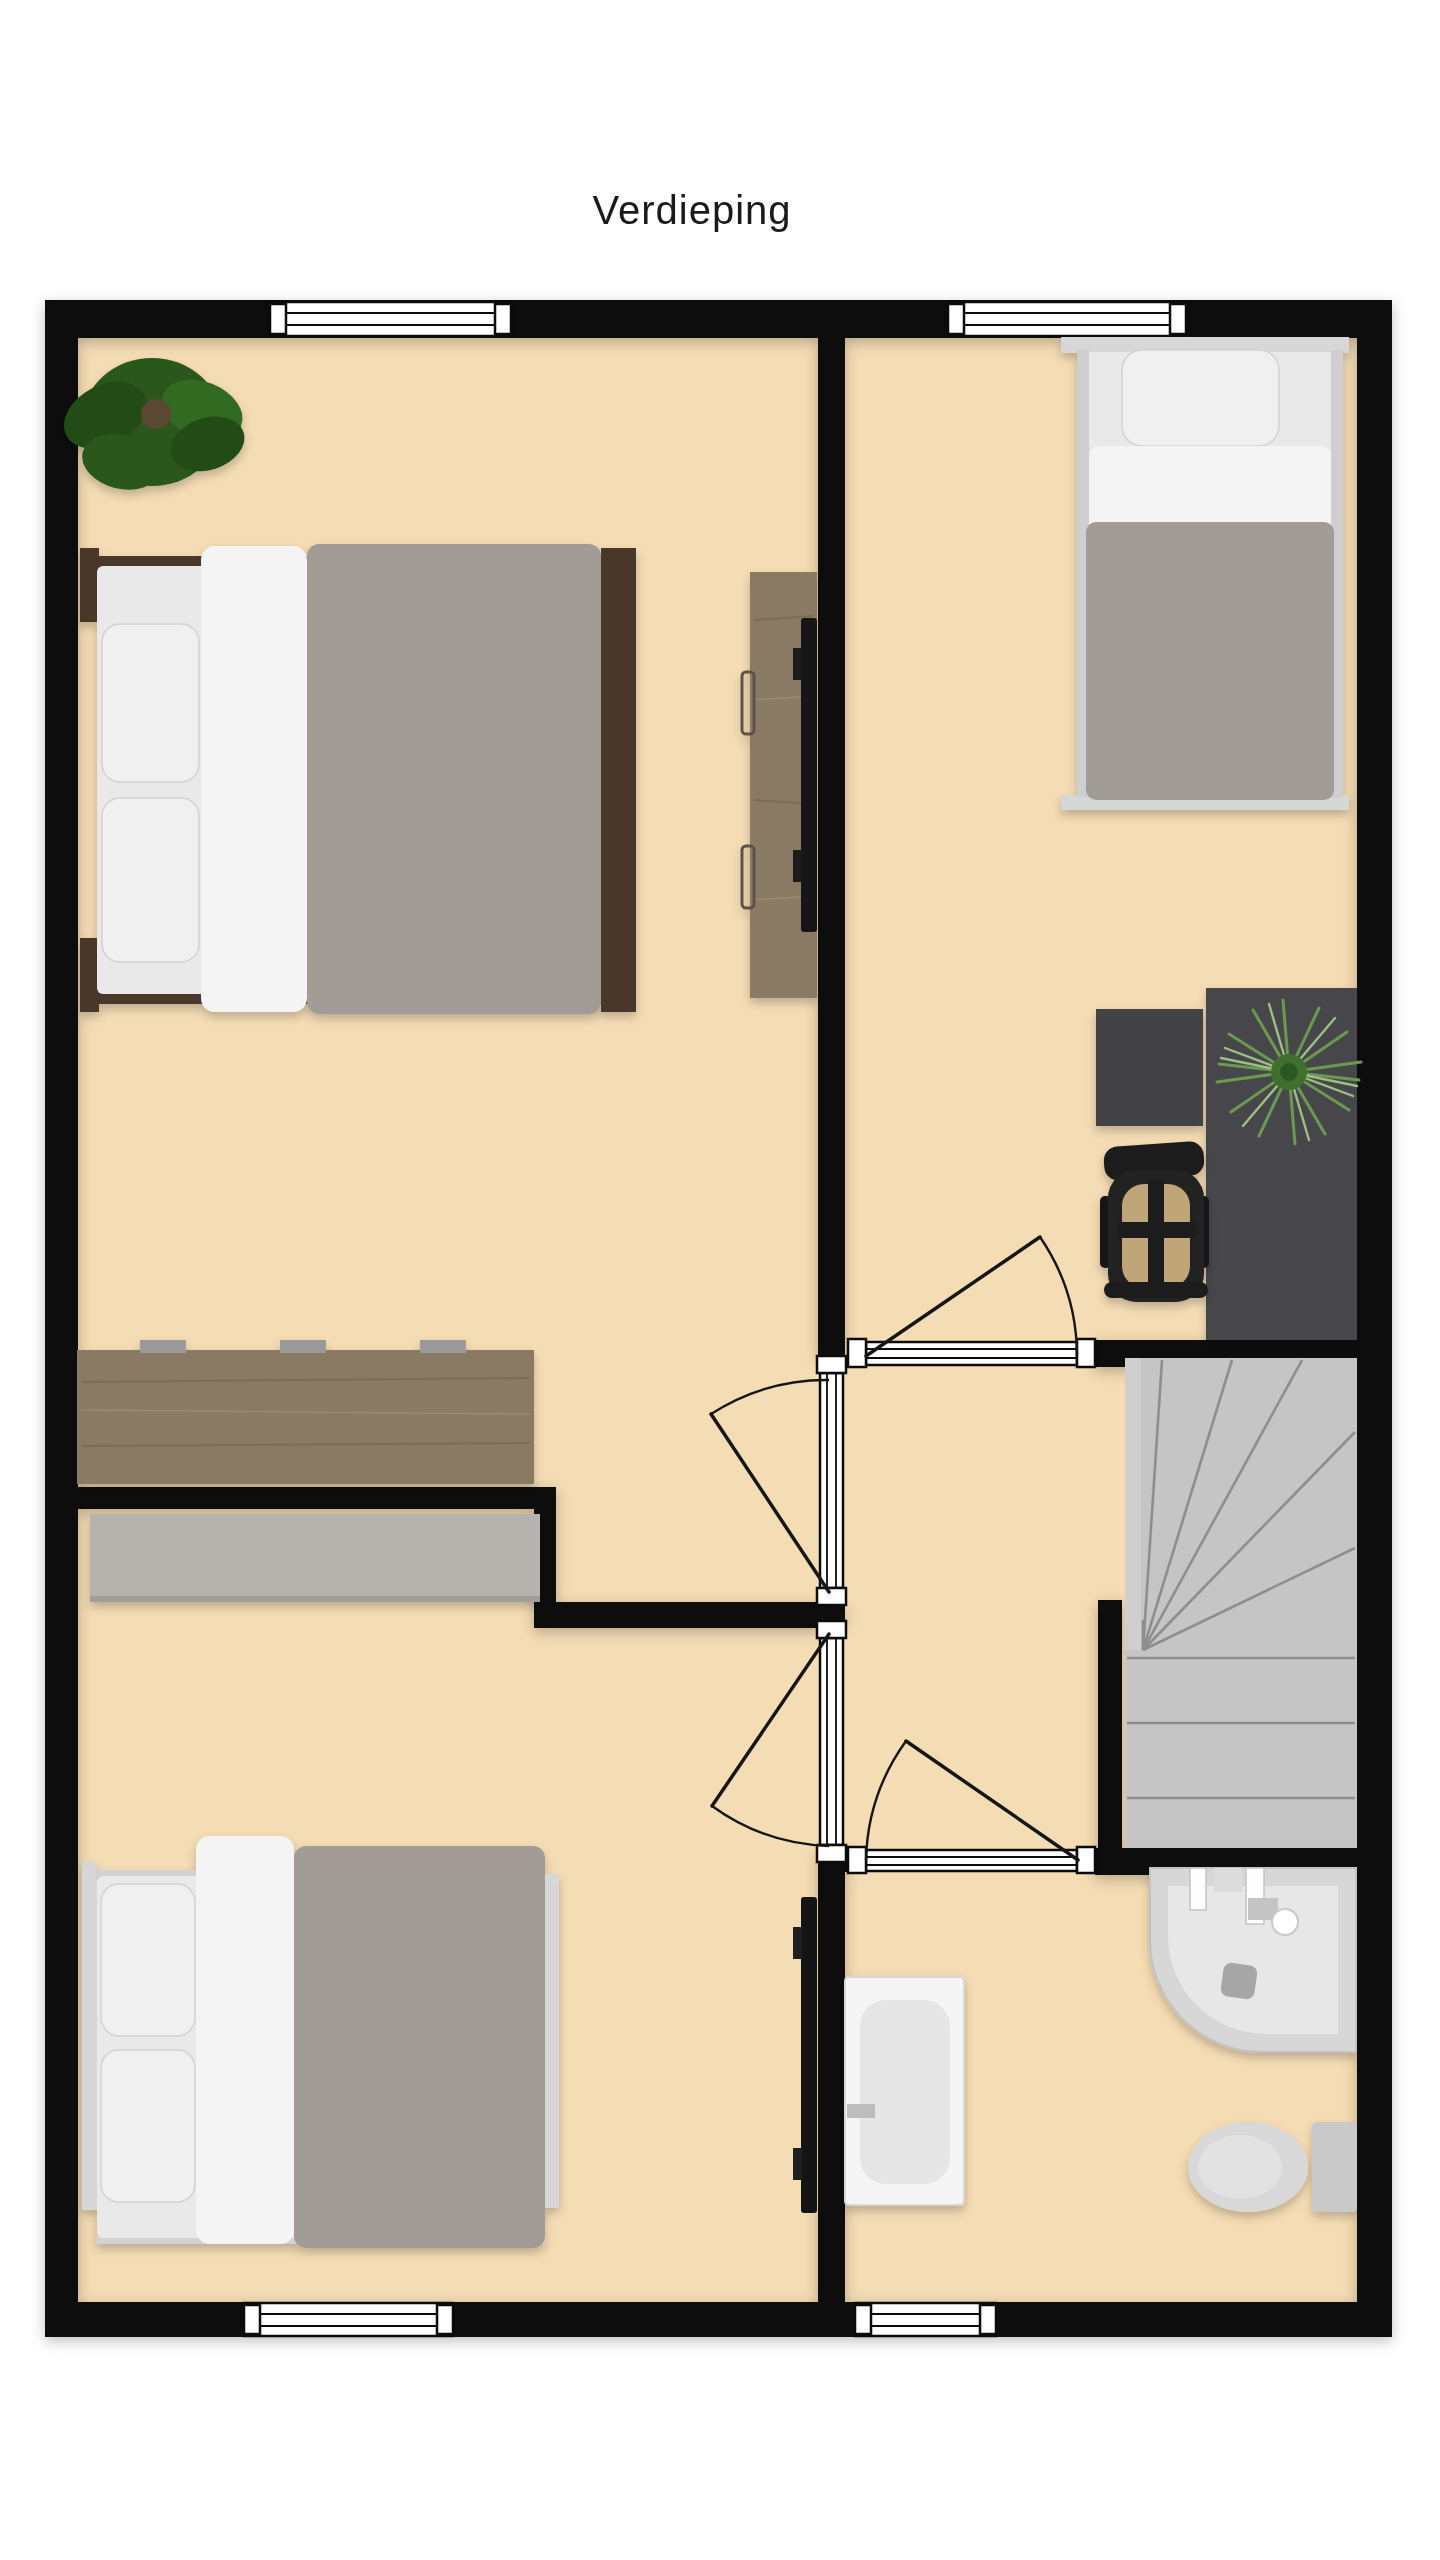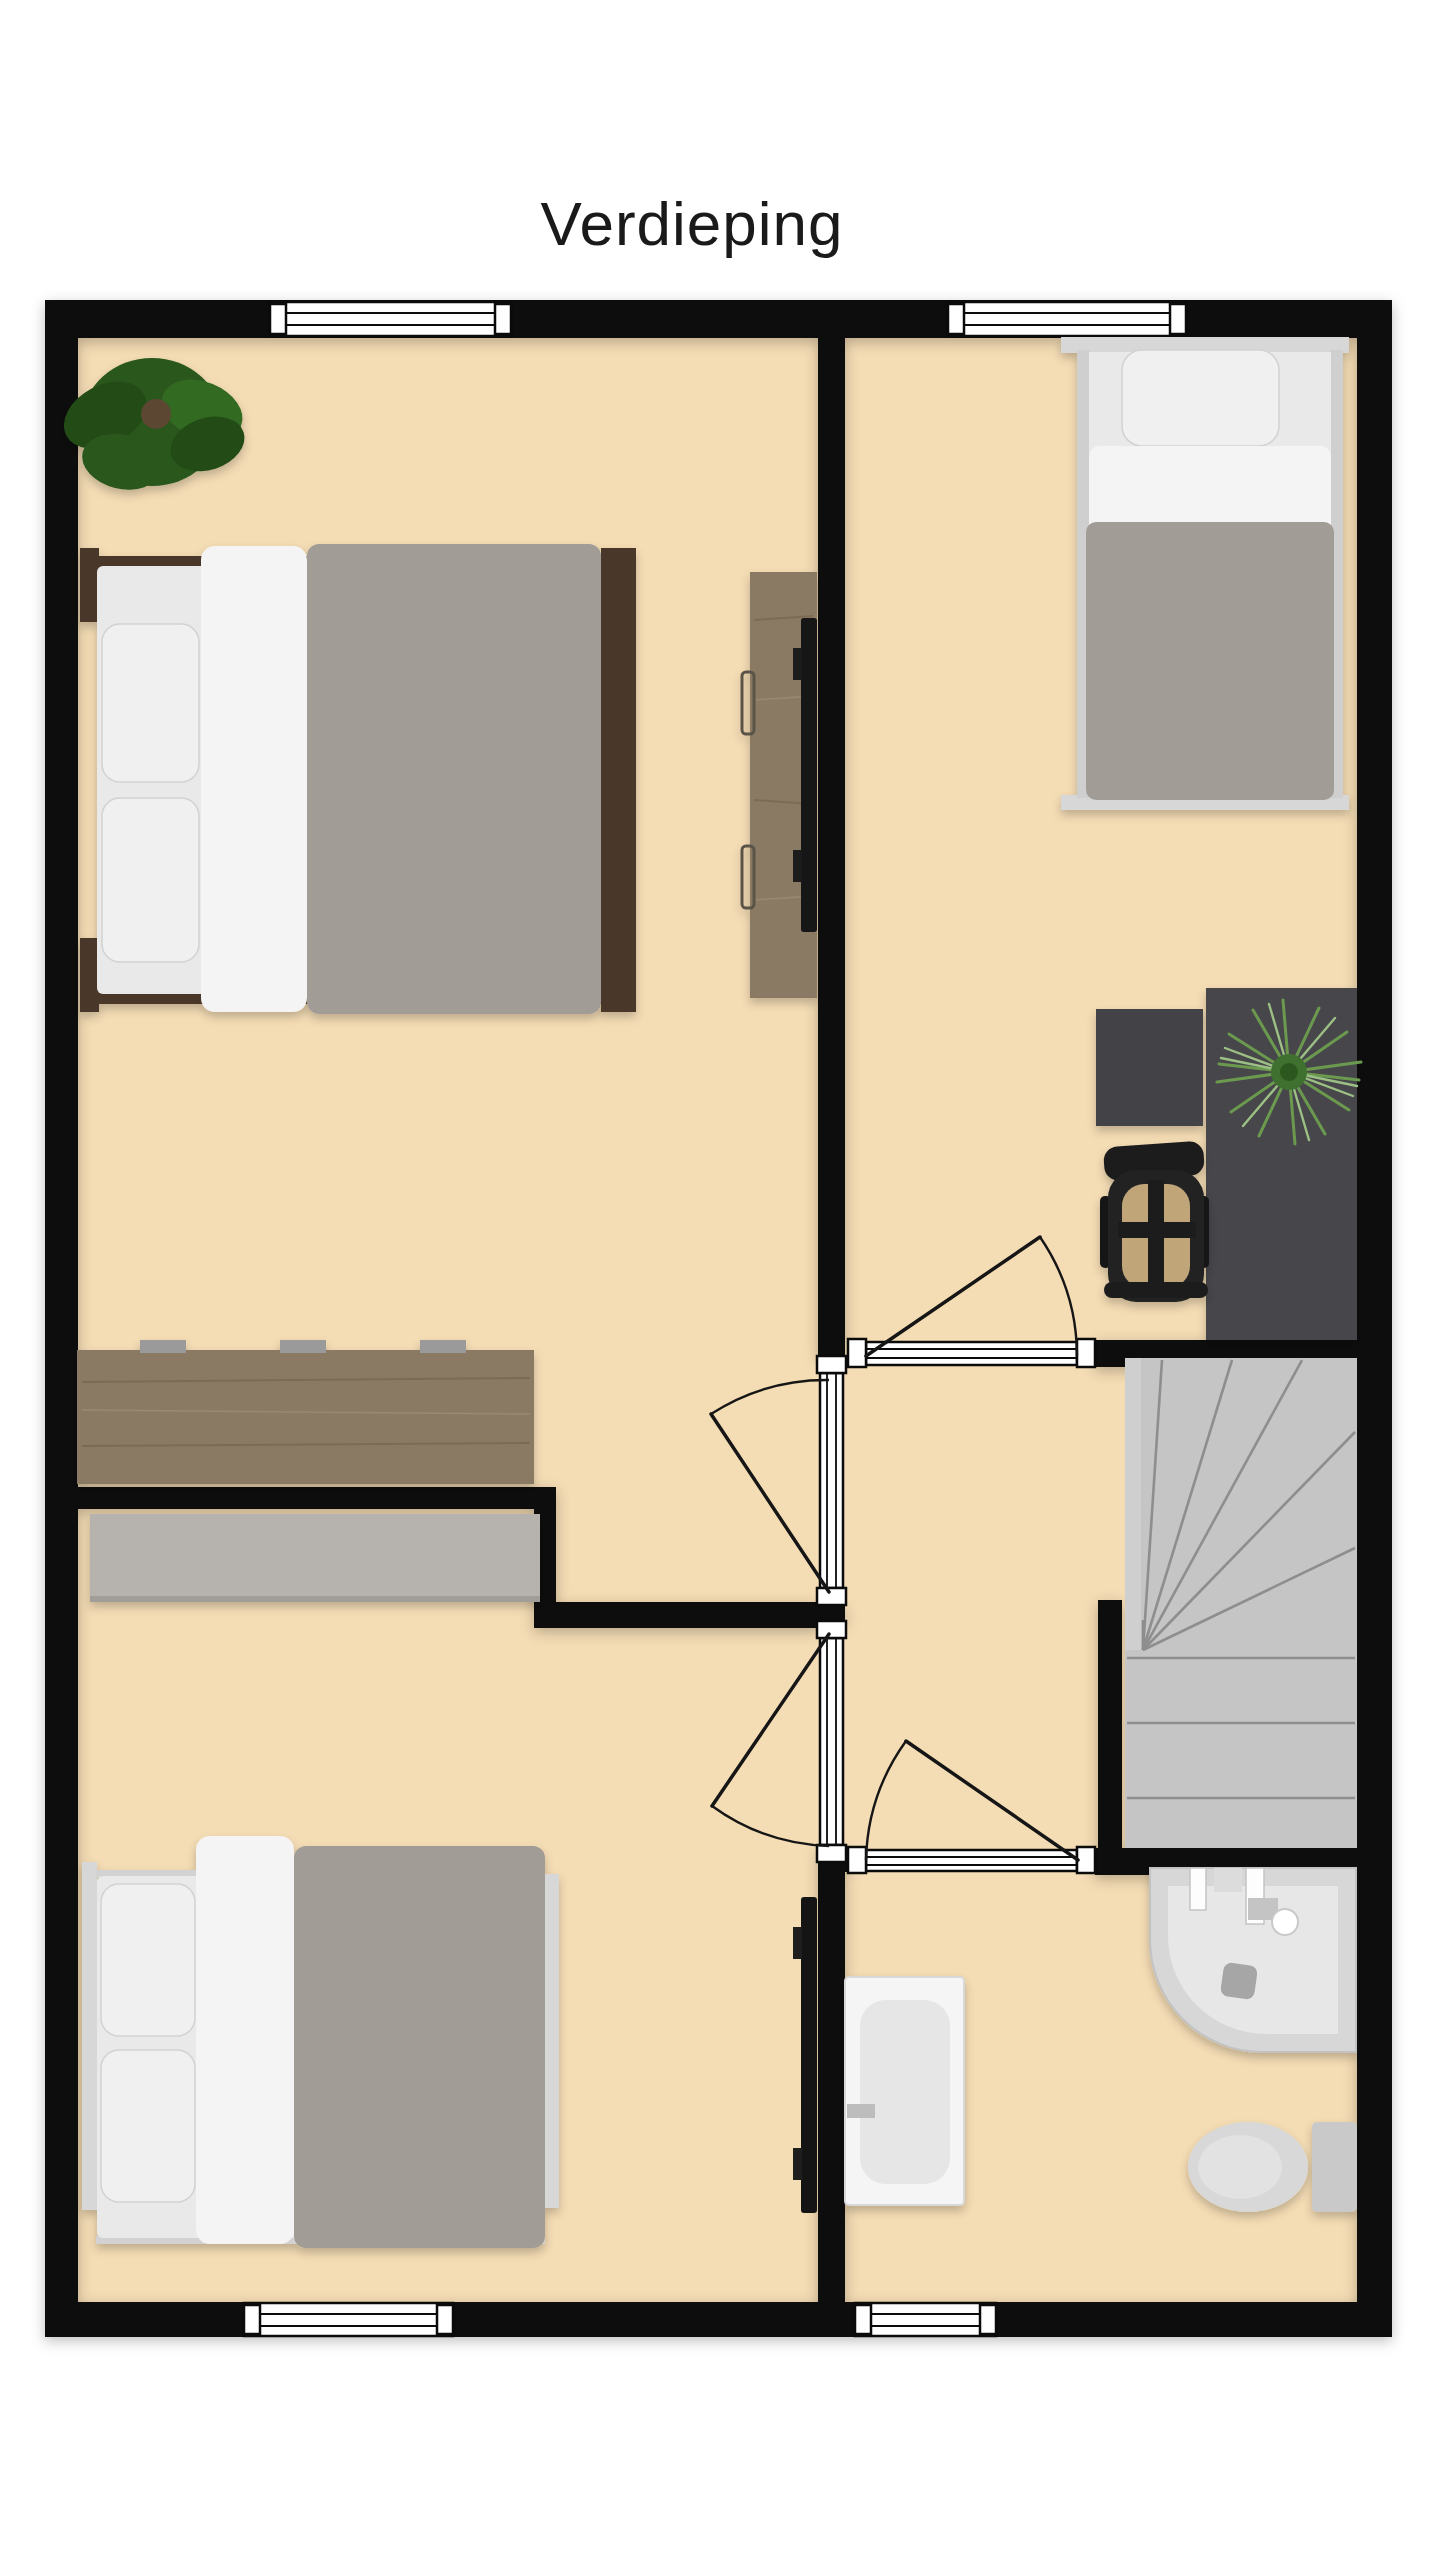--- a/index.html
+++ b/index.html
@@ -1,19 +1,19 @@
 <!DOCTYPE html>
 <html style="--title-color: #1a1a1a; --floor: #f4dcb4; --wall: #0b0b0b; --stairs: #c5c5c5; --stair-line: #8e8e8e; --wood: #8b7a63; --wardrobe: #b6b3af; --desk-dark: #47474b; --tv: #141414; --bedframe-dark: #4a392c; --bedframe-light: #d7d7d7; --mattress: #e9e9e9; --pillow: #f0f0f0; --sheet: #f4f4f4; --duvet: #a29c97; --plant-dark: #2c581f; --plant-spiky: #6b9a4f; --chair: #1c1c1a; --chair-seat: #c0a579; --fixture: #e6e6e6;"><head>
 <meta charset="utf-8">
 <style>
   html,body{margin:0;padding:0;background:#ffffff;}
   body{width:1440px;height:2560px;position:relative;font-family:"Liberation Sans",sans-serif;}
   .title{
     position:absolute;left:0;top:188px;width:1384px;
-    text-align:center;font-size:62px;letter-spacing:1px;color:var(--title-color,#1a1a1a);
+    text-align:center;font-size:40px;letter-spacing:1px;color:var(--title-color,#1a1a1a);
   }
   svg{position:absolute;left:0;top:0;}
   .floor{fill:var(--floor,#f4dcb4);}
   .wall{fill:var(--wall,#0b0b0b);}
   .win{fill:#ffffff;stroke:var(--wall,#0b0b0b);stroke-width:2.5;}
   .winline{stroke:var(--wall,#0b0b0b);stroke-width:2;}
   .jamb{fill:#ffffff;stroke:var(--wall,#0b0b0b);stroke-width:2.5;}
   .dframe{fill:#ffffff;stroke:var(--wall,#0b0b0b);stroke-width:2.5;}
   .dline{stroke:var(--wall,#0b0b0b);stroke-width:1.8;}
   .leaf{stroke:#161616;stroke-width:3.5;stroke-linecap:round;}

